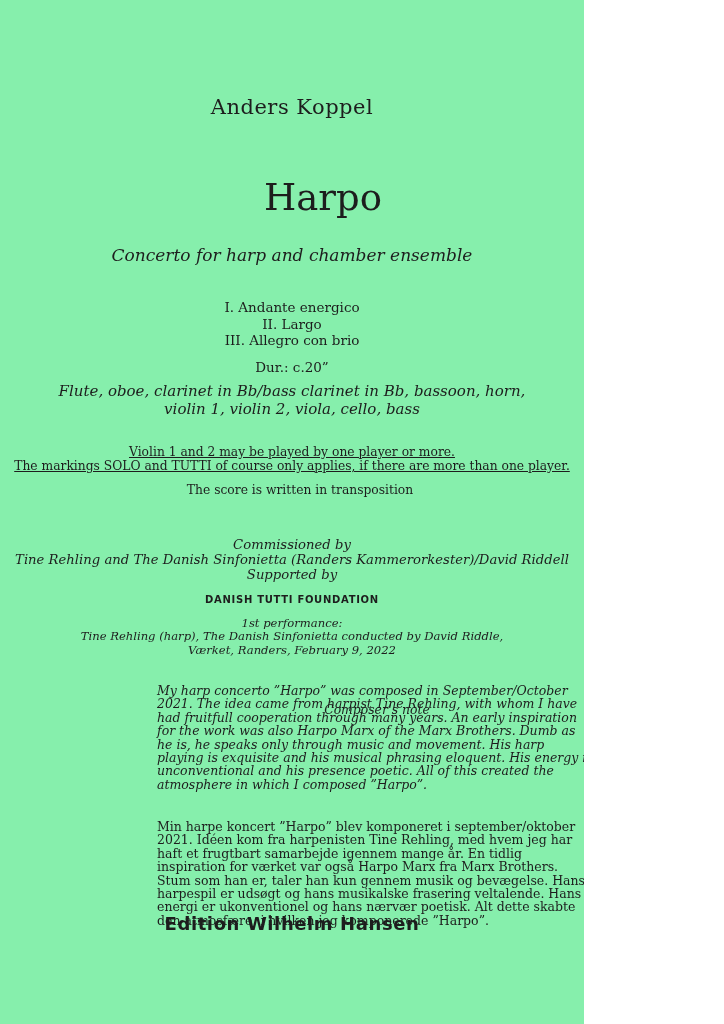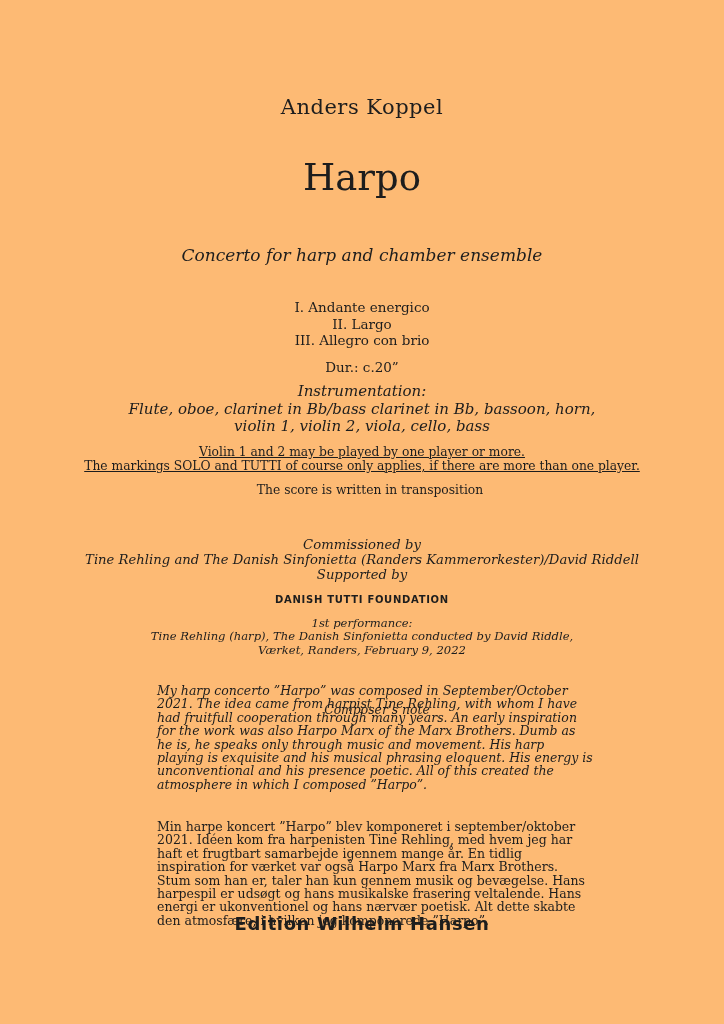--- a/index.html
+++ b/index.html
@@ -2,36 +2,37 @@
 <html><head>
 <meta charset="utf-8">
 <style>
   html, body {
     margin: 0;
     padding: 0;
     background: #ffffff;
   }
   .page {
     position: relative;
-    width: 724px;
+    width: 584px;
     height: 1024px;
-    background: #fdba74;
+    background: #86efac;
     color: #1d1d1d;
     font-family: "DejaVu Serif", "Liberation Serif", serif;
     overflow: hidden;
   }
   .abs { position: absolute; left: 0; width: 100%; text-align: center; }
   .composer {
     top: 95px;
     font-size: 21px;
     letter-spacing: 0.5px;
   }
   .title {
-    top: 156px;
+    top: 176px;
     font-size: 37px;
+    padding-left: 31px;
   }
   .subtitle {
     top: 245px;
     font-size: 17px;
     font-style: italic;
   }
   .movements {
     top: 299px;
     font-size: 13.5px;
     line-height: 16.5px;
@@ -115,21 +116,20 @@
 
   <div class="abs movements">
     <div>I. Andante energico</div>
     <div>II. Largo</div>
     <div>III. Allegro con brio</div>
   </div>
 
   <div class="abs duration">Dur.: c.20”</div>
 
   <div class="abs instrumentation">
-    <div>Instrumentation:</div>
     <div>Flute, oboe, clarinet in Bb/bass clarinet in Bb, bassoon, horn,</div>
     <div>violin 1, violin 2, viola, cello, bass</div>
   </div>
 
   <div class="abs perf-notes">
     <div>Violin 1 and 2 may be played by one player or more.</div>
     <div>The markings SOLO and TUTTI of course only applies, if there are more than one player.</div>
   </div>
 
   <div class="abs transposition">The score is written in transposition</div>

